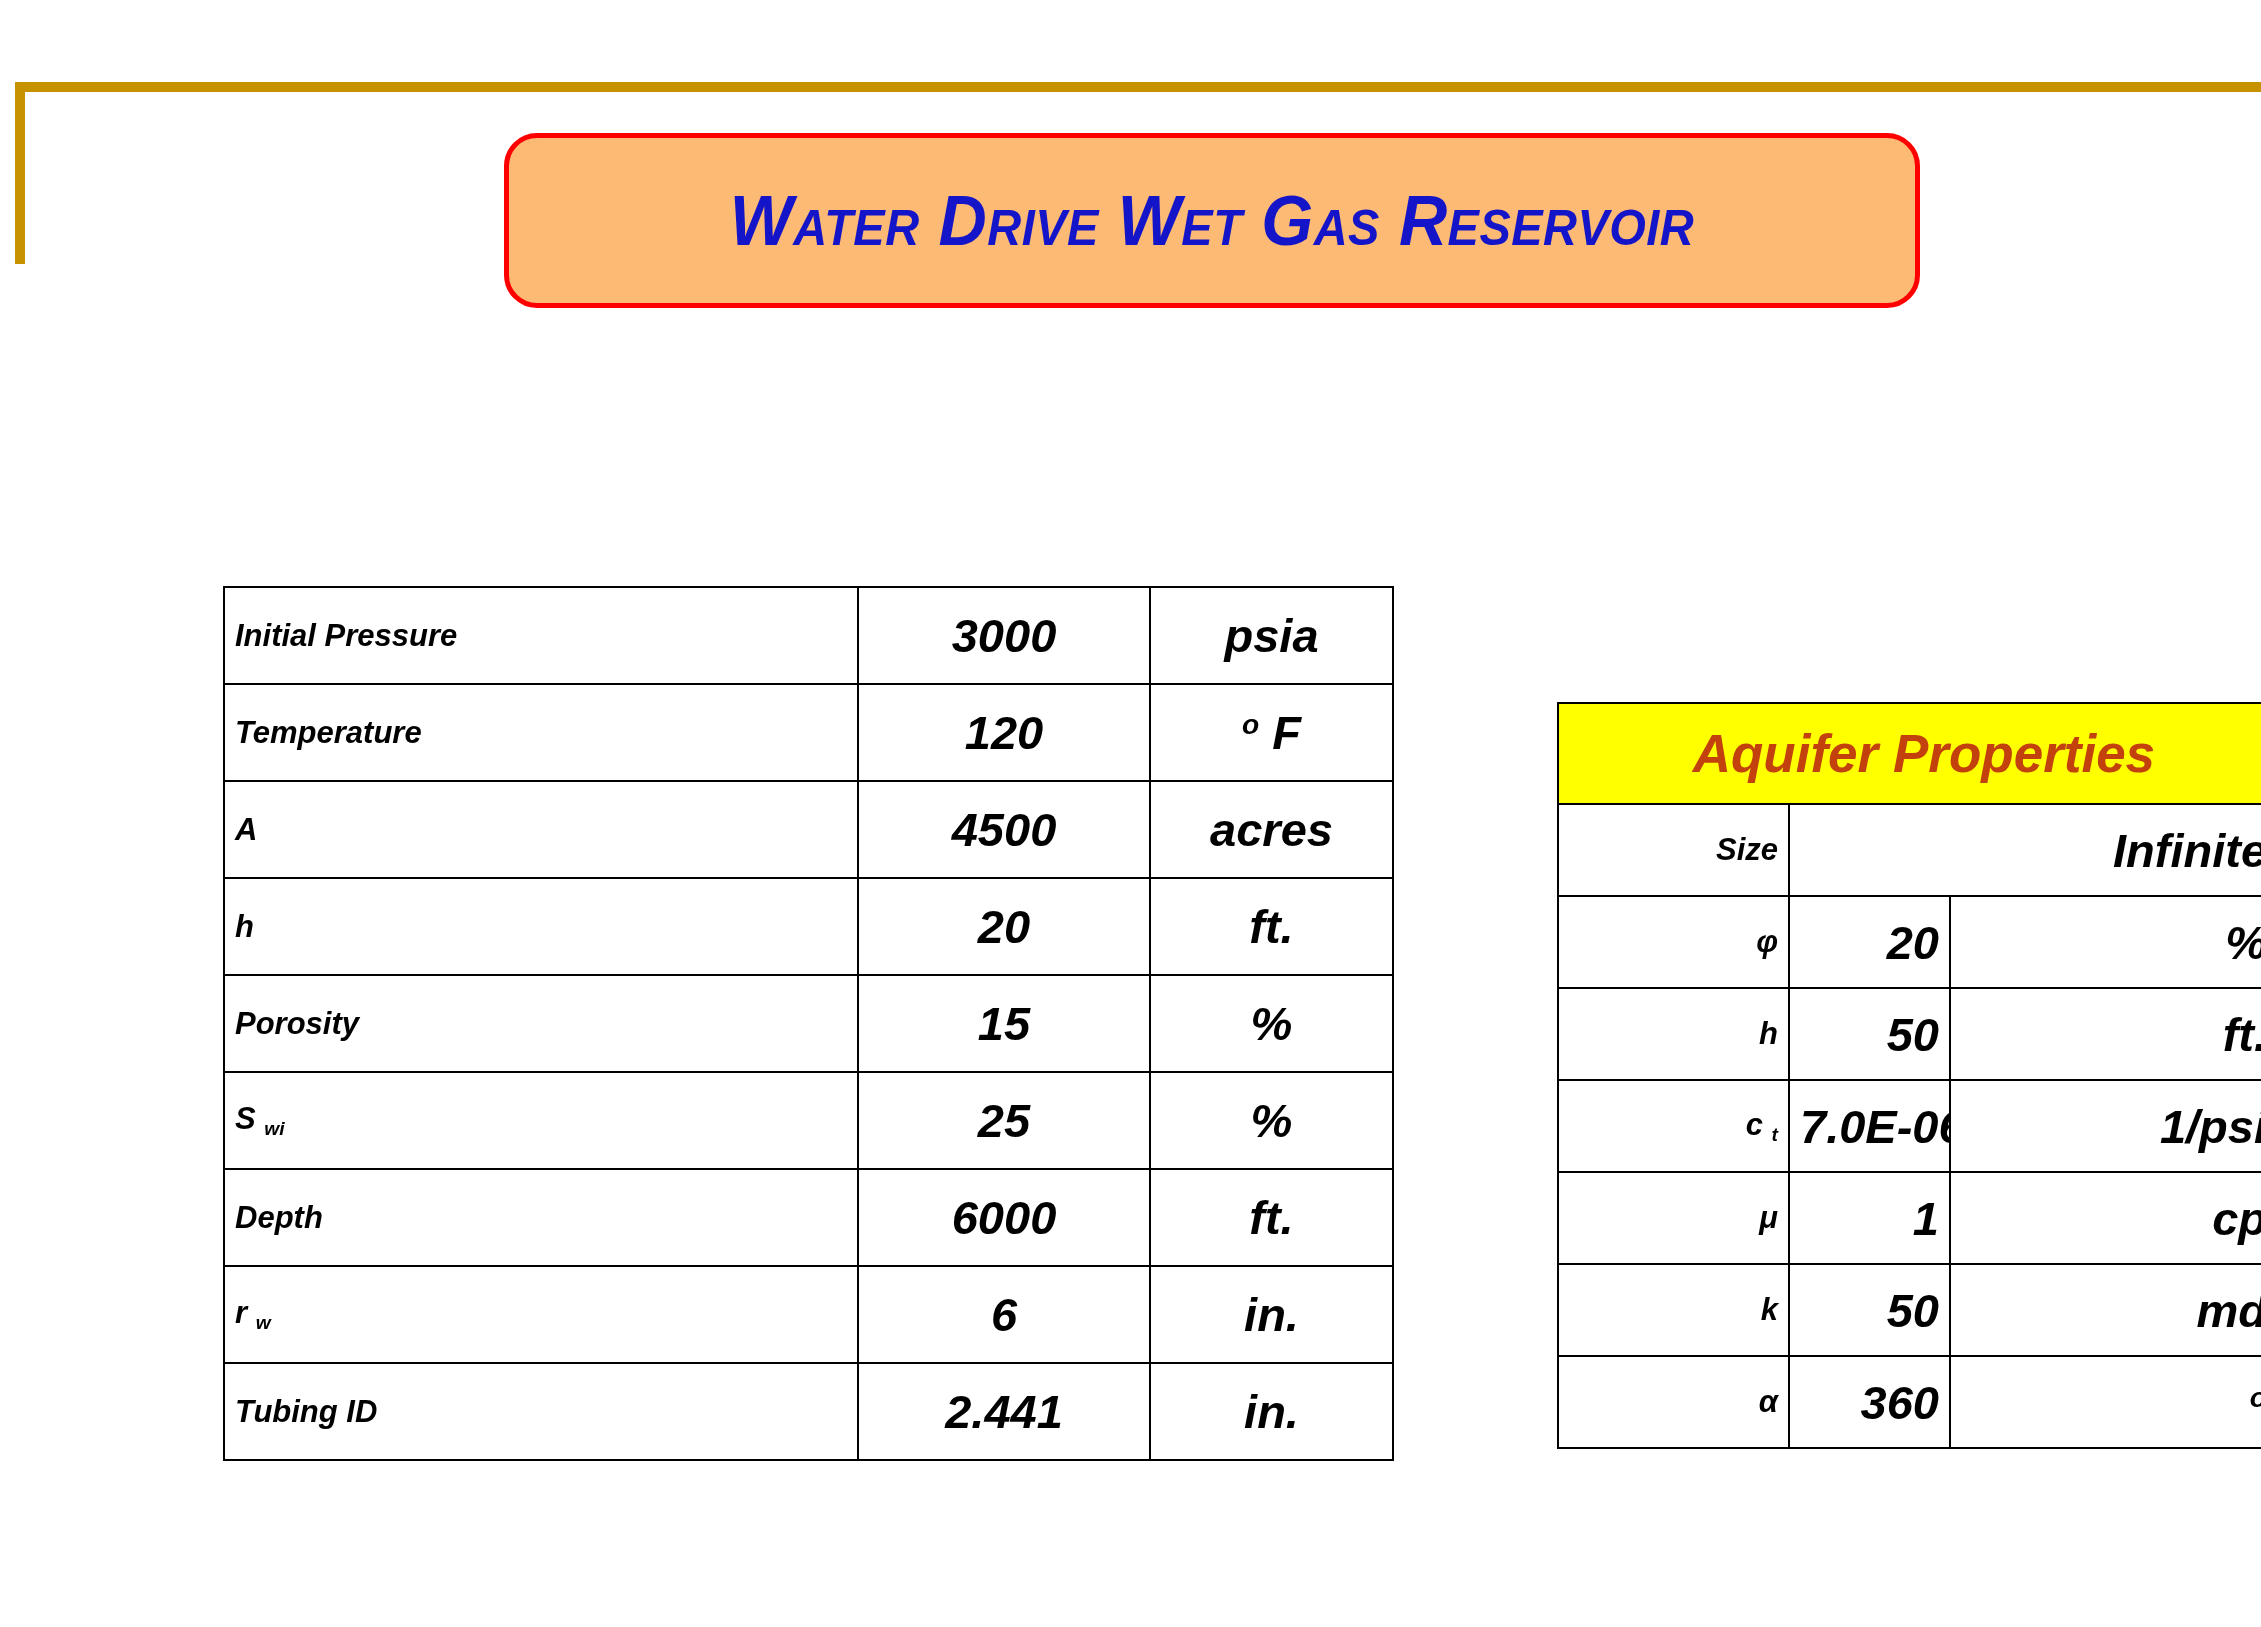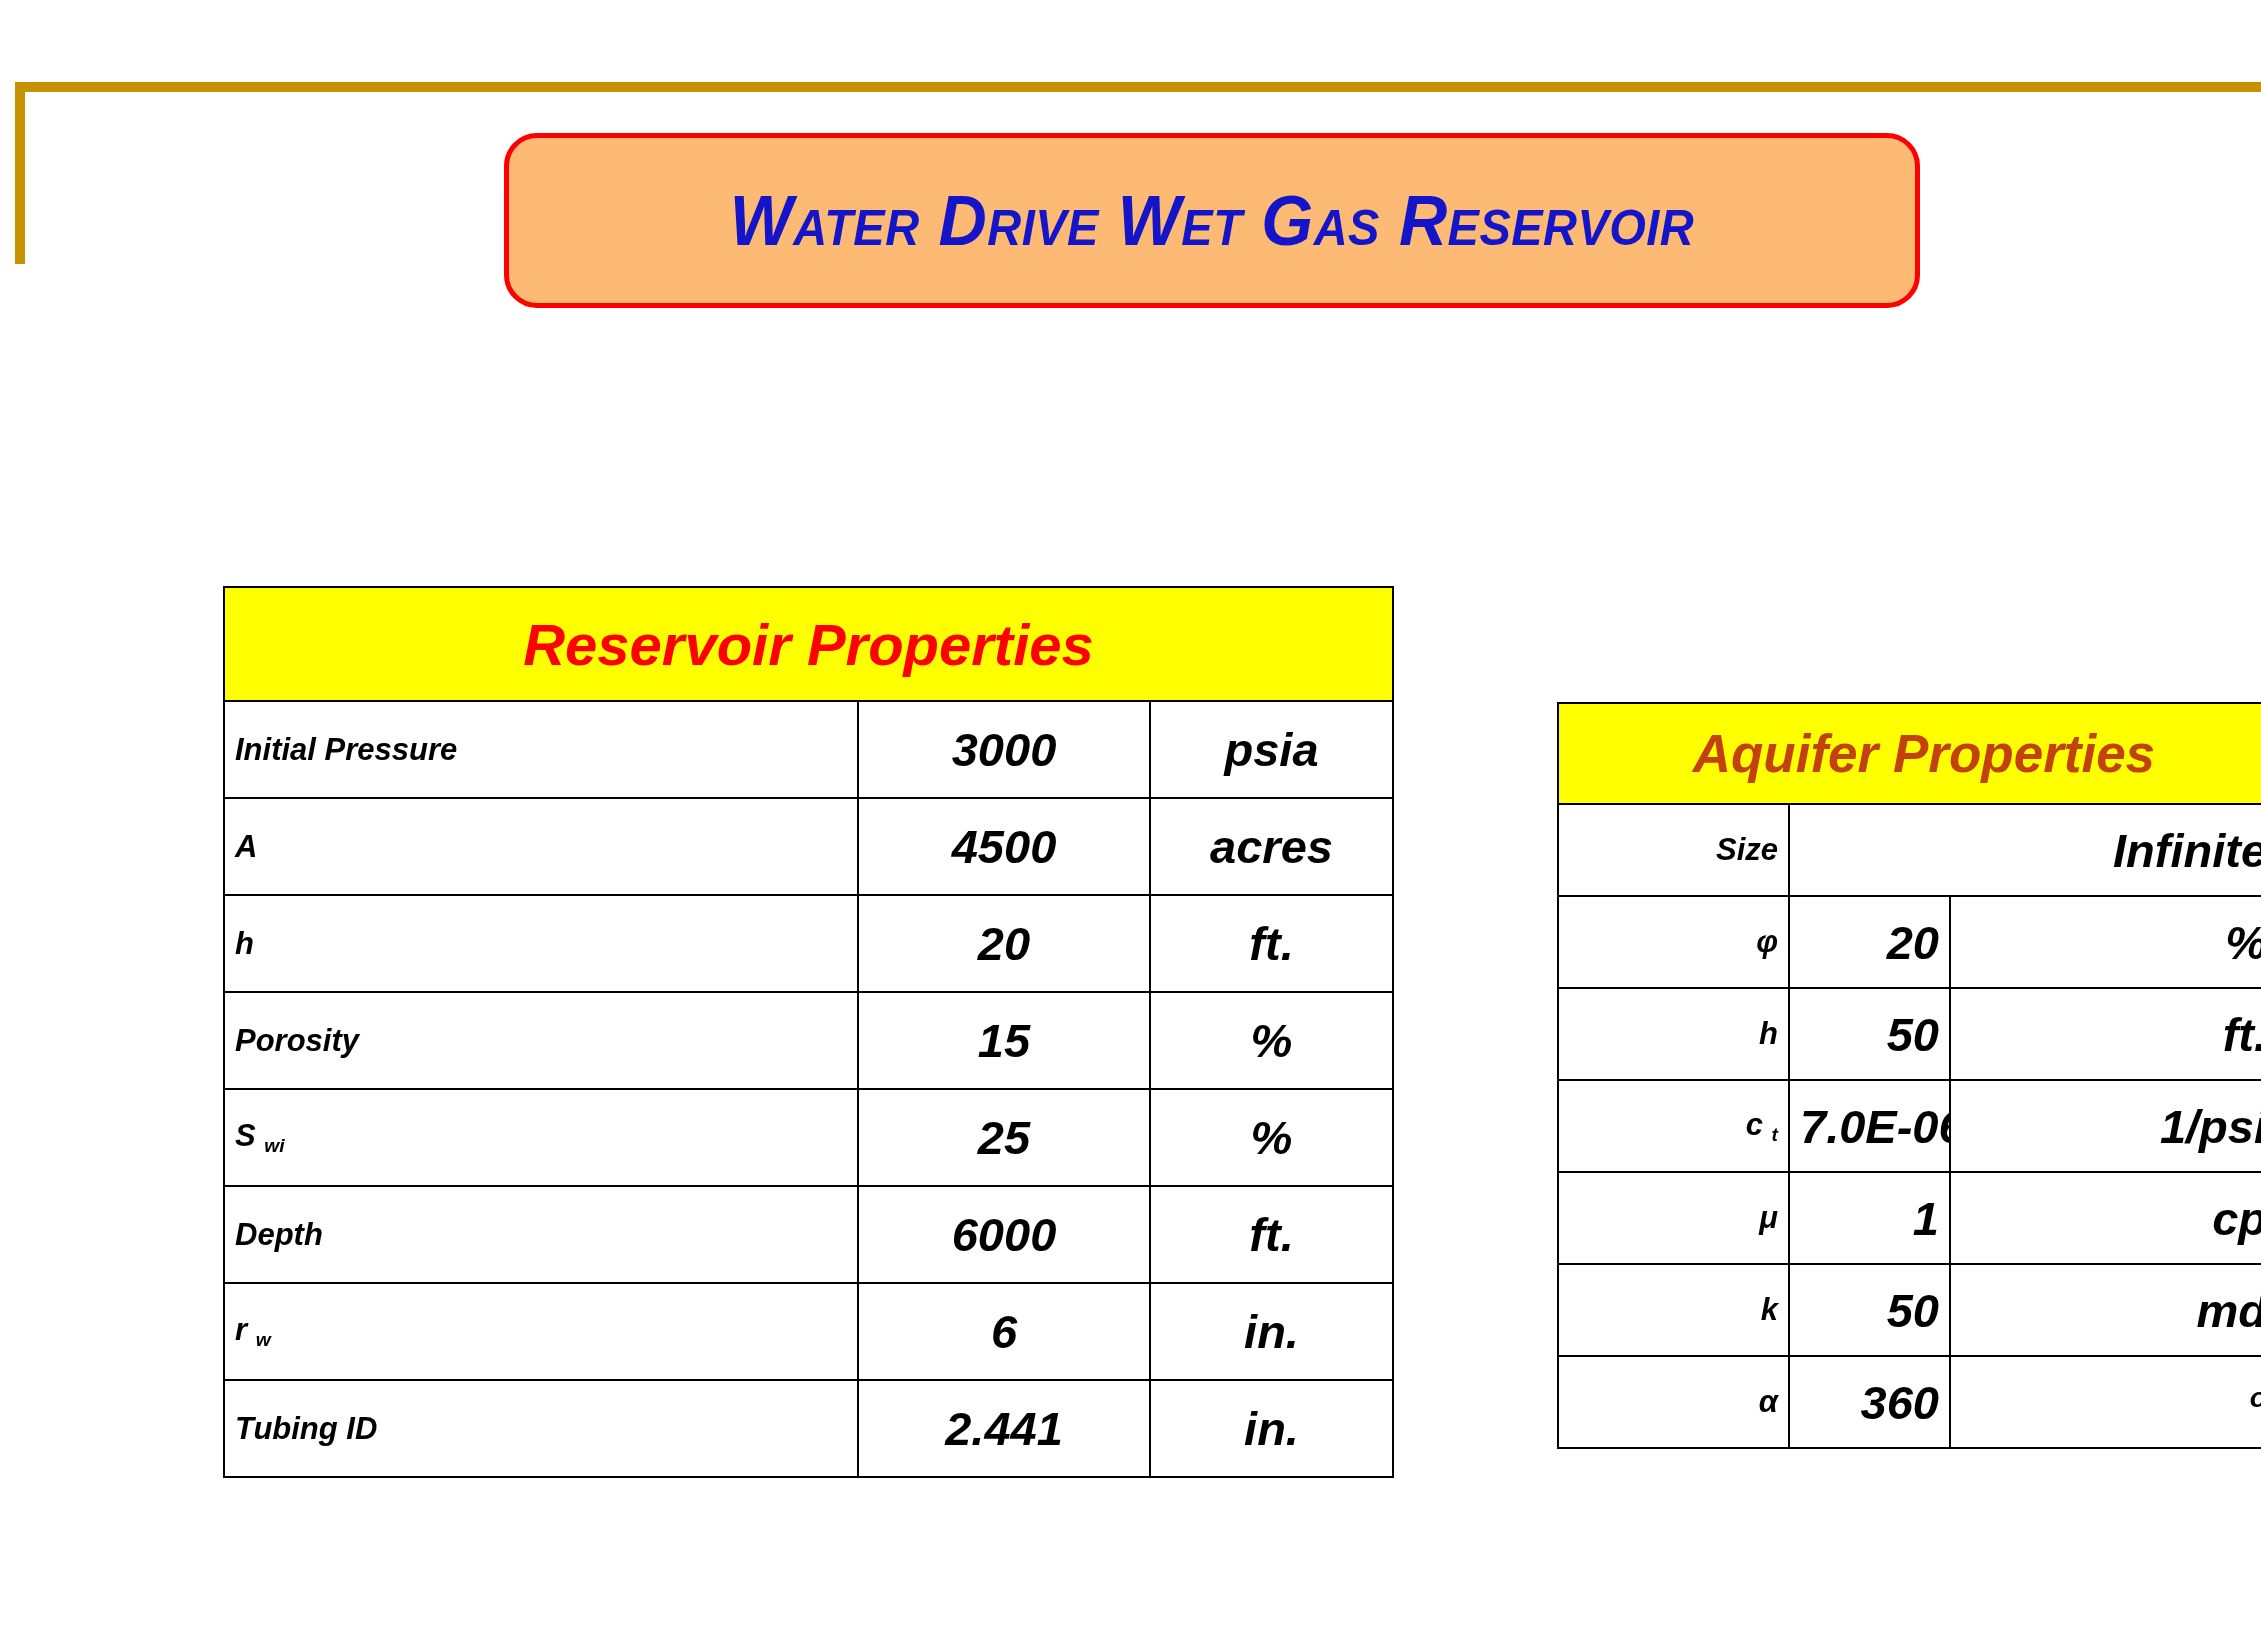--- a/index.html
+++ b/index.html
@@ -129,27 +129,29 @@
   <span id="title-text">Water Drive Wet Gas Reservoir</span>
 </div>
 
 <table class="prop-table" id="reservoir-table">
   <colgroup>
       <col class="c1">
       <col class="c2">
       <col class="c3">
     </colgroup>
   <tbody id="reservoir-body">
-      <tr class="hdr-row">
-        <td class="hdr-cell" colspan="3"><span class="hdr-res">Reservoir Properties</span></td>
-      </tr>
       <tr class="body-row">
         <td class="lbl">Initial Pressure</td>
         <td class="val">3000</td>
         <td class="unit">psia</td>
+      </tr>
+      <tr class="body-row">
+        <td class="lbl">Temperature</td>
+        <td class="val">120</td>
+        <td class="unit"><span class="sup-deg">o</span> F</td>
       </tr>
       <tr class="body-row">
         <td class="lbl">A</td>
         <td class="val">4500</td>
         <td class="unit">acres</td>
       </tr>
       <tr class="body-row">
         <td class="lbl">h</td>
         <td class="val">20</td>
         <td class="unit">ft.</td>

